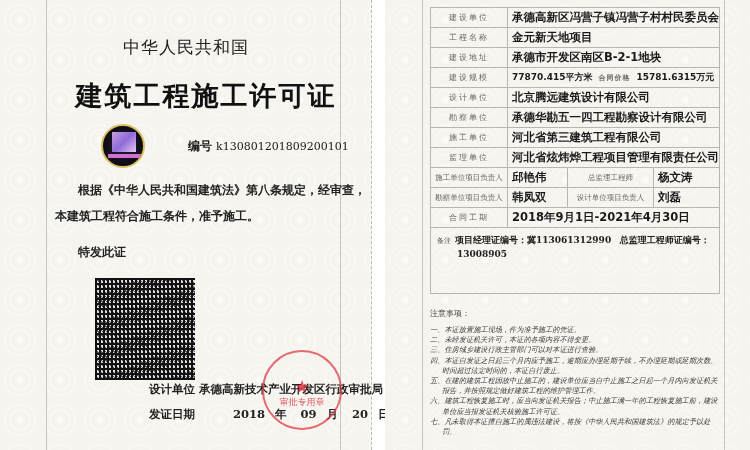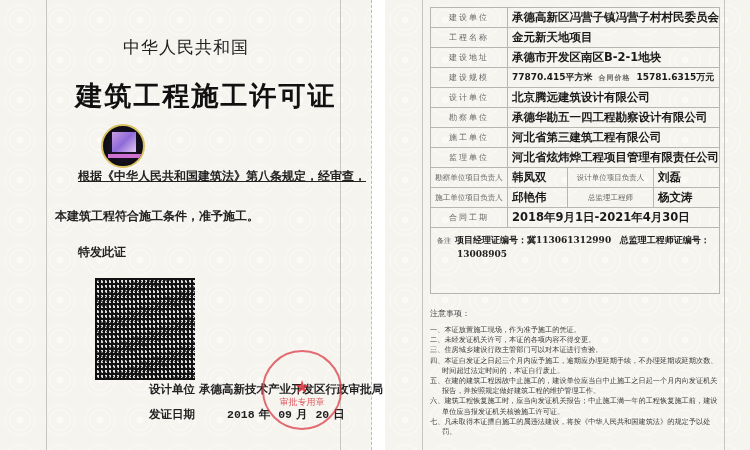--- a/index.html
+++ b/index.html
@@ -29,37 +29,37 @@
     position: absolute; left: 101px; top: 124px; width: 44px; height: 44px; border-radius: 50%;
     background: radial-gradient(circle at 50% 50%, #2a1a3a 0%, #0c0c14 70%);
     border: 2px solid #d8c060; overflow: hidden;
   }
   .hologram .holo-inner { position: absolute; left: 9px; top: 6px; width: 24px; height: 20px; background: linear-gradient(135deg, #c89be0, #8e6bd8 50%, #e6c8f0); }
   .hologram .holo-band { position: absolute; left: 5px; top: 28px; width: 34px; height: 4px; background: #d070d0; }
 
   .cert-no { position: absolute; left: 188px; top: 138px; font-size: 11px; color: #1a1a1a; }
   .cert-no .lbl { font-weight: bold; font-size: 12px; margin-right: 4px; }
 
-  .basis-1 { position: absolute; left: 78px; top: 168px; font-size: 12px; font-weight: bold; color: #222; text-decoration: underline; }
+  .basis-1 { position: absolute; left: 78px; top: 182px; font-size: 12px; font-weight: bold; color: #222; }
   .basis-2 { position: absolute; left: 55px; top: 208px; font-size: 12px; font-weight: bold; color: #222; }
   .hereby { position: absolute; left: 78px; top: 244px; font-size: 12px; font-weight: bold; color: #222; }
 
   .qr {
     position: absolute; left: 95px; top: 278px; width: 100px; height: 102px;
     background-color: #ddd;
     background-image:
       repeating-linear-gradient(0deg, #111 0 2px, transparent 2px 5px),
       repeating-linear-gradient(90deg, #111 0 2px, transparent 2px 4px),
       repeating-linear-gradient(45deg, rgba(0,0,0,0.6) 0 1px, transparent 1px 3px);
   }
 
   .issuer { position: absolute; left: 149px; top: 382px; font-size: 11.5px; font-weight: bold; color: #222; white-space: nowrap; }
   .issuer .lbl { margin-right: 4px; }
   .issue-date { position: absolute; left: 149px; top: 407px; font-size: 11.5px; font-weight: bold; color: #222; white-space: nowrap; }
-  .issue-date span { margin-right: 4px; font-family: Liberation Mono, monospace; }
+  .issue-date span { margin-right: 10px; }
   .issue-date .gap { margin-left: 24px; }
 
   .seal {
     position: absolute; left: 262px; top: 350px; width: 80px; height: 80px; border-radius: 50%;
     border: 2px solid rgba(220,60,70,0.75);
     display: flex; align-items: center; justify-content: center; flex-direction: column;
   }
   .seal .star { color: rgba(220,50,60,0.85); font-size: 18px; line-height: 1; margin-top: 6px; }
   .seal .seal-text { color: rgba(220,60,70,0.85); font-size: 9px; margin-top: 0; font-family: Liberation Mono, monospace; }
 
@@ -72,36 +72,39 @@
   .info-table .value.small { font-size: 9px; }
   .info-table .sublabel { font-size: 7px; color: #666; margin: 0 6px; letter-spacing: 1px; }
   .info-table .label.tight { letter-spacing: 0; font-size: 7.5px; }
   .info-table .notes { height: 66px; vertical-align: top; padding: 6px 4px 0 6px; font-size: 9px; color: #222; }
   .notes .n-lbl { font-size: 7px; color: #555; margin-right: 4px; }
   .notes b { font-weight: bold; }
   .notes .line2 { padding-left: 20px; margin-top: 2px; font-weight: bold; }
 
   .notice-title { position: absolute; left: 45px; top: 308px; font-size: 8px; color: #444; text-align: center; }
   .notice-list { position: absolute; left: 45px; top: 325px; width: 290px; list-style: none; font-size: 7.2px; color: #3a3a3a; line-height: 10.2px; }
-  .notice-list li { padding-left: 12px; text-indent: -12px; }
+  .notice-list li { padding-left: 12px; text-indent: -12px; font-style: italic; }
 </style>
 </head>
 <body>
 
 <div class="page page-left">
   <div class="left-frame"></div>
 
   <div class="country">中华人民共和国</div>
   <div class="title">建筑工程施工许可证</div>
 
   <div class="hologram">
     <div class="holo-inner"></div>
     <div class="holo-band"></div>
   </div>
 
+  <div class="cert-no">
+    <span class="lbl">编号</span><span>k130801201809200101</span>
+  </div>
 
   <div class="basis-1">根据《中华人民共和国建筑法》第八条规定，经审查，</div>
   <div class="basis-2">本建筑工程符合施工条件，准予施工。</div>
   <div class="hereby">特发此证</div>
 
   <div class="qr"></div>
 
   <div class="issuer">
     <span class="lbl">设计单位</span><span>承德高新技术产业开发区行政审批局</span>
   </div>
@@ -152,30 +155,30 @@
     </tr>
     <tr>
       <td class="label">施工单位</td>
       <td class="value" colspan="3">河北省第三建筑工程有限公司</td>
     </tr>
     <tr>
       <td class="label">监理单位</td>
       <td class="value" colspan="3">河北省炫炜烨工程项目管理有限责任公司</td>
     </tr>
     <tr>
+      <td class="label tight">施工单位项目负责人</td>
+      <td class="value">邱艳伟</td>
+      <td class="label tight">总监理工程师</td>
+      <td class="value">杨文涛</td>
+    </tr>
+    <tr>
       <td class="label tight">勘察单位项目负责人</td>
       <td class="value" style="width:60px">韩凤双</td>
       <td class="label tight" style="width:86px">设计单位项目负责人</td>
       <td class="value">刘磊</td>
-    </tr>
-    <tr>
-      <td class="label tight">施工单位项目负责人</td>
-      <td class="value">邱艳伟</td>
-      <td class="label tight">总监理工程师</td>
-      <td class="value">杨文涛</td>
     </tr>
     <tr>
       <td class="label">合同工期</td>
       <td class="value" colspan="3">2018年9月1日-2021年4月30日</td>
     </tr>
     <tr>
       <td class="notes" colspan="4">
         <div>
           <span class="n-lbl">备注</span><b>项目经理证编号：冀113061312990</b>&nbsp;&nbsp;&nbsp;<b>总监理工程师证编号：</b>
         </div>

